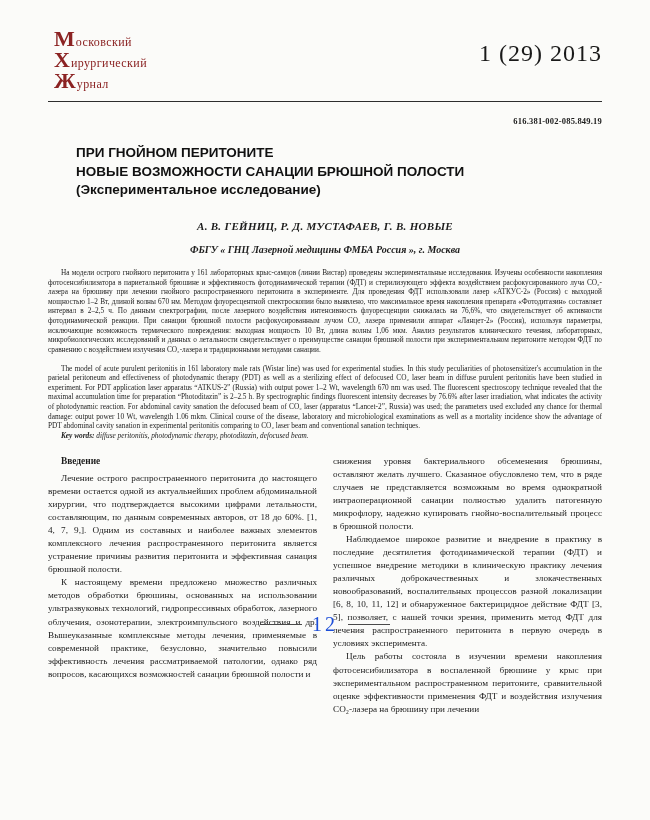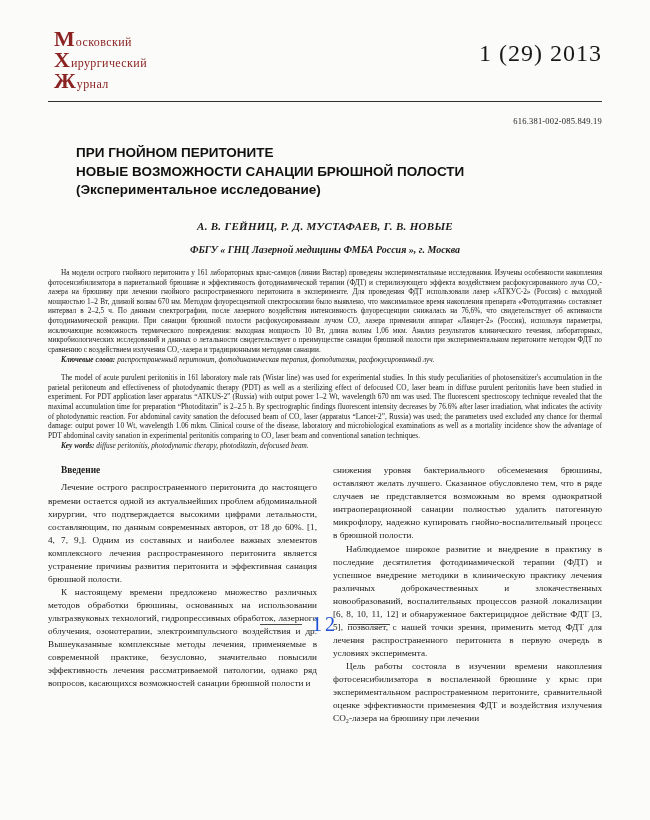--- a/index.html
+++ b/index.html
@@ -27,21 +27,21 @@
     margin-right: 1px;
   }
   .logo-rest { font-size: 12px; letter-spacing: 0.4px; }
   .issue {
     font-size: 24px; letter-spacing: 1px; margin-top: 10px;
     font-family: "Liberation Serif", serif; color: #1a1a1a;
   }
   .header-rule { border-top: 1.6px solid #2e2e2e; margin-top: 8px; }
 
   .udc {
-    text-align: right; font-weight: normal; font-size: 8.5px;
+    text-align: right; font-weight: bold; font-size: 8.5px;
     letter-spacing: 0.2px; margin-top: 14px;
   }
 
   
   .title {
     margin-top: 18px; margin-left: 28px;
     font-family: "Liberation Sans", sans-serif;
     font-weight: bold; font-size: 13.5px; line-height: 1.38; color: #111;
   }
   .authors {
@@ -96,21 +96,20 @@
     <div>ПРИ ГНОЙНОМ ПЕРИТОНИТЕ</div>
     <div>НОВЫЕ ВОЗМОЖНОСТИ САНАЦИИ БРЮШНОЙ ПОЛОСТИ</div>
     <div>(Экспериментальное исследование)</div>
   </div>
 
   <div class="authors">А. В. ГЕЙНИЦ, Р. Д. МУСТАФАЕВ, Г. В. НОВЫЕ</div>
   <div class="affiliation">ФБГУ « ГНЦ  Лазерной медицины ФМБА Россия », г. Москва</div>
 
   <div class="abstract">
     <p>На модели острого гнойного  перитонита у 161 лабораторных крыс-самцов (линии Вистар) проведены экспериментальные исследования. Изучены особенности накопления фотосенсибилизатора в париетальной брюшине и эффективность фотодинамической терапии (ФДТ) и стерилизующего эффекта воздействием расфокусированного луча СО₂-лазера на брюшину при лечении гнойного распространенного перитонита в эксперименте. Для проведения ФДТ использовали лазер «АТКУС-2» (Россия) с выходной мощностью 1–2 Вт, длиной волны 670 нм. Методом флуоресцентной спектроскопии было выявлено, что максимальное время накопления препарата «Фотодитазин» составляет интервал в 2–2,5 ч. По данным спектрографии, после лазерного воздействия интенсивность флуоресценции снижалась на 76,6%, что свидетельствует об активности фотодинамической реакции. При санации брюшной полости расфокусированным лучом СО₂ лазера применили аппарат «Ланцет-2» (Россия), используя параметры, исключающие возможность термического повреждения: выходная мощность 10 Вт, длина волны 1,06 мкм. Анализ результатов клинического течения, лабораторных, микробиологических исследований и данных о летальности свидетельствует о преимуществе санации брюшной полости при экспериментальном перитоните методом ФДТ по сравнению с воздействием излучения СО₂-лазера и традиционными методами санации.</p>
-    <p class="keywords"><span class="kw-label">Ключевые слова:</span><span> распространенный перитонит, фотодинамическая терапия, фотодитазин, расфокусированный луч.</span></p>
   </div>
 
   <div class="abstract">
     <p>The model of acute purulent peritonitis in 161 laboratory male rats (Wistar line) was used for experimental studies.  In this study   peculiarities of photosensitizer's accumulation in the parietal peritoneum and effectiveness of photodynamic therapy (PDT) as well as a sterilizing effect of defocused CO₂ laser beam in diffuse purulent peritonitis  have been studied in experiment. For PDT application laser apparatus  “ATKUS-2” (Russia) with output power 1–2 Wt, wavelength 670 nm was used. The fluorescent spectroscopy technique  revealed that the maximal accumulation time for preparation “Photoditazin” is 2–2.5 h. By spectrographic  findings  fluorescent intensity decreases by 76.6% after laser irradiation, what indicates the activity of photodynamic reaction. For abdominal cavity sanation the defocused beam of CO₂ laser (apparatus “Lancet-2”, Russia)  was used; the parameters used excluded any chance for thermal damage: output power 10 Wt, wavelength 1.06 mkm. Clinical course of the disease, laboratory and microbiological examinations as well as a mortality incidence show the advantage of PDT abdominal cavity sanation in experimental peritonitis comparing to CO₂ laser beam and conventional sanation techniques.</p>
     <p class="keywords"><span class="kw-label">Key words:</span><span> diffuse peritonitis, photodynamic therapy, photoditazin, defocused beam.</span></p>
   </div>
 
   <div class="body-cols">
     <div class="col">
       <div class="section-heading">Введение</div>

